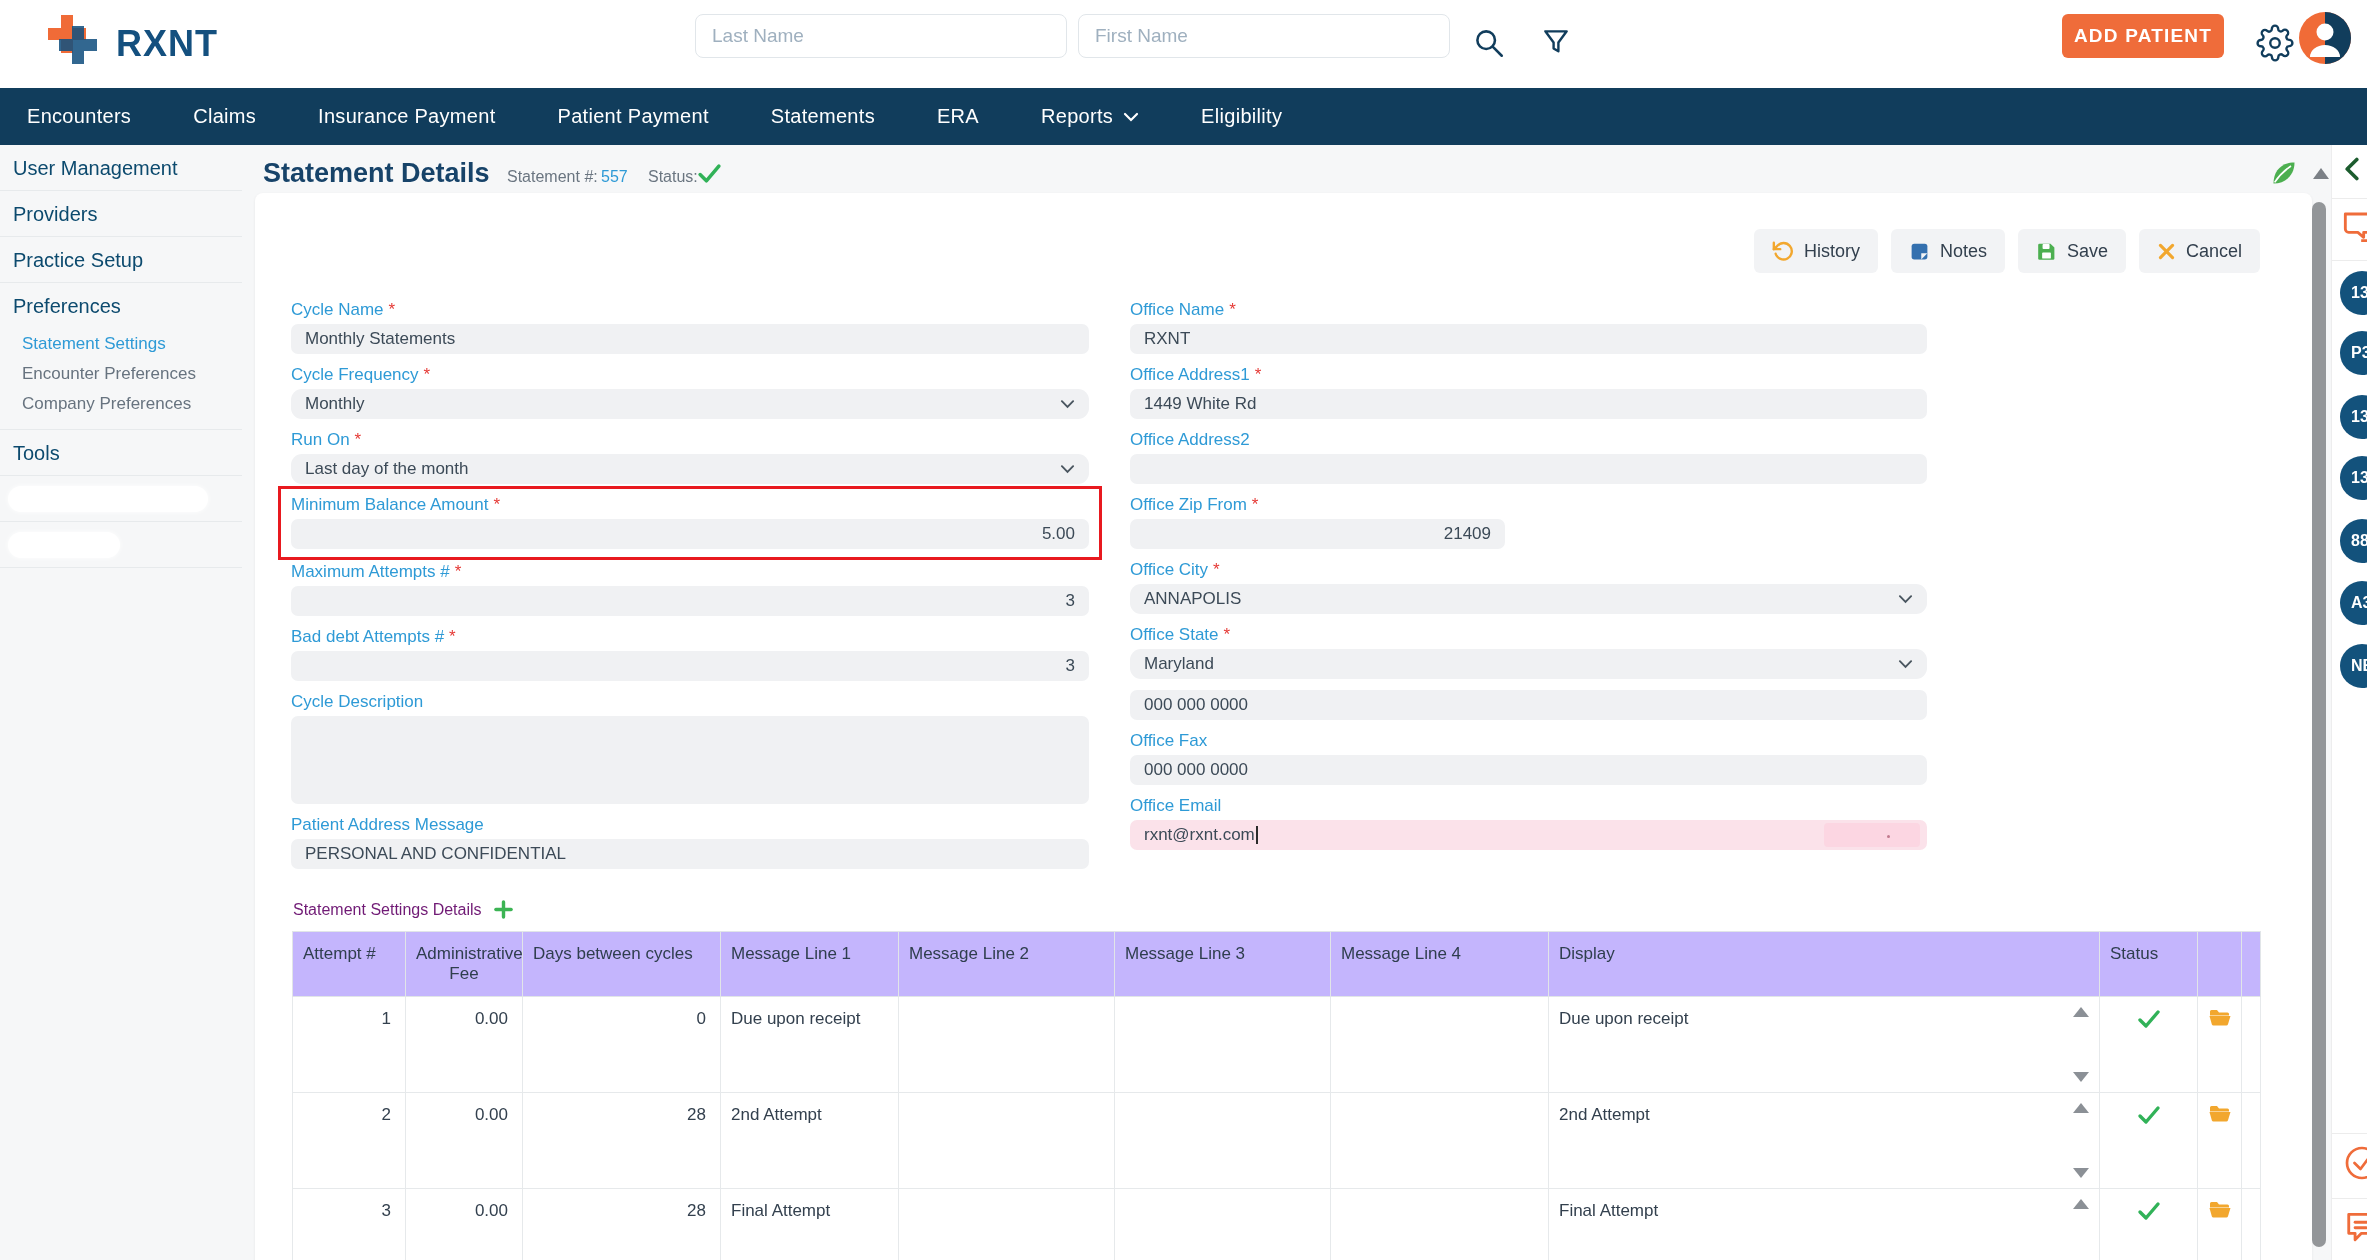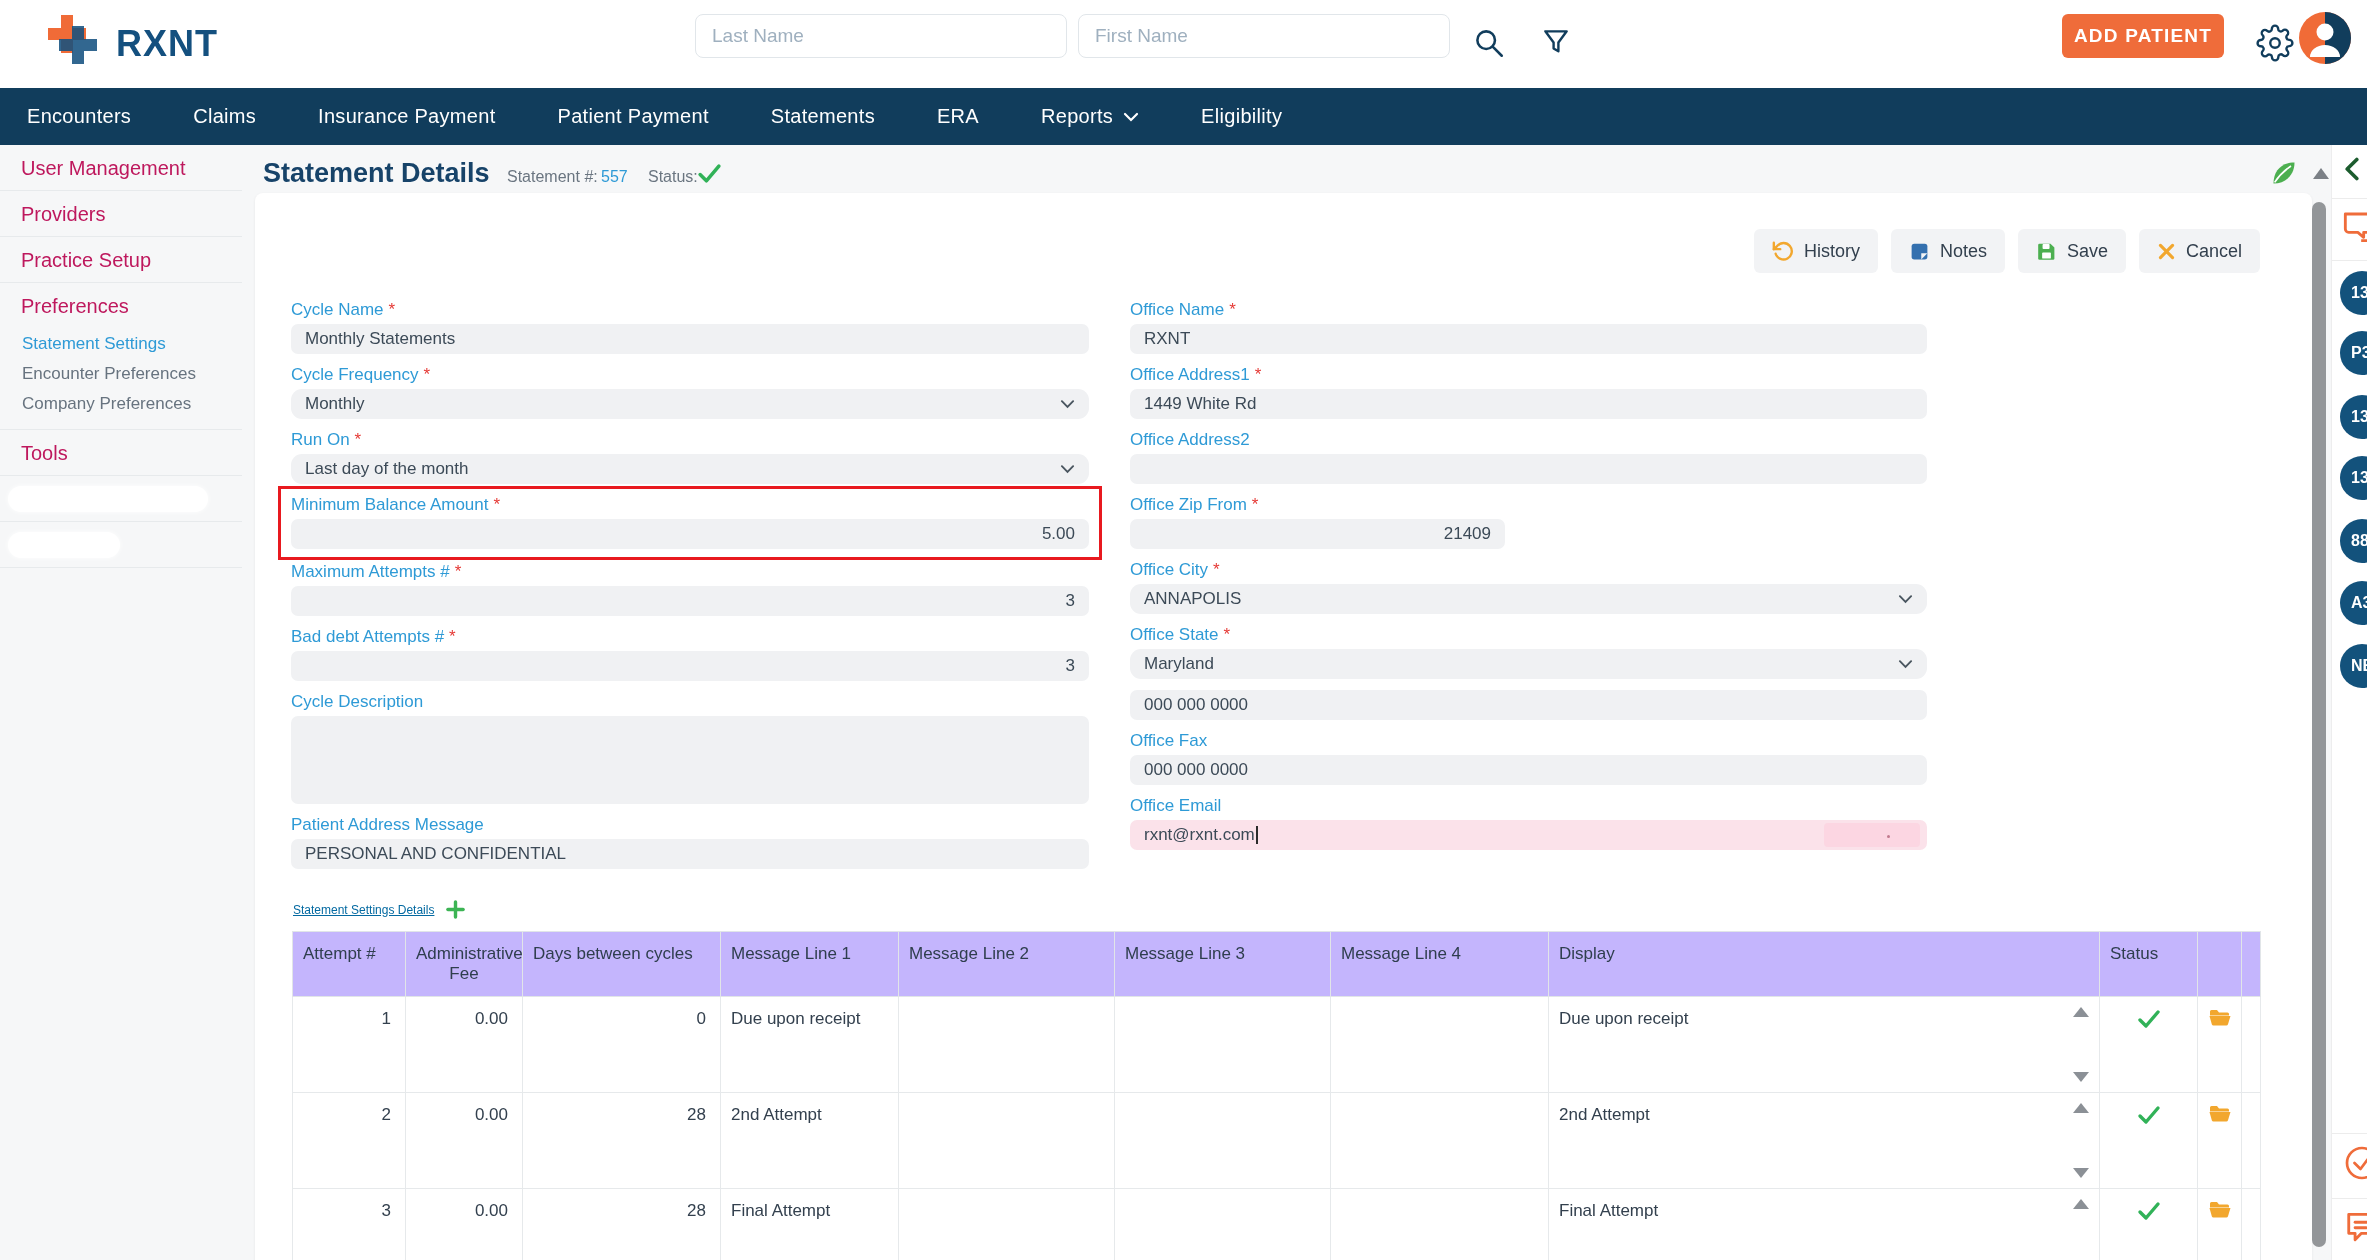--- a/index.html
+++ b/index.html
@@ -23,21 +23,21 @@
   .gear-pos{left:2256px;top:24px;} .avatar{position:absolute;left:2299px;top:12px;cursor:pointer;}
 
   
   .mainnav{position:absolute;left:0;top:88px;width:2367px;height:57px;background:#113d5c;
            display:flex;align-items:center;padding-left:27px;box-sizing:border-box;}
   .nav-item{color:#fff;font-size:20px;font-weight:500;letter-spacing:.3px;margin-right:62px;
             cursor:pointer;display:inline-flex;align-items:center;gap:10px;white-space:nowrap;}
 
   
   .sidebar{position:absolute;left:0;top:145px;width:253px;bottom:0;}
-  .side-item{height:46px;line-height:46px;padding-left:21px;font-size:20px;color:#be185d;
+  .side-item{height:46px;line-height:46px;padding-left:13px;font-size:20px;color:#0c4a6e;
              border-bottom:1px solid #e7eaec;width:242px;box-sizing:border-box;cursor:pointer;position:relative;}
   .side-item.nb{border-bottom:none;}
   .side-group{border-bottom:1px solid #e7eaec;width:242px;box-sizing:border-box;padding-bottom:10px;}
   .sub-item{height:30px;line-height:30px;padding-left:22px;font-size:17px;color:#67737f;cursor:pointer;}
   .sub-item.active{color:#2e9ad6;}
   .redact-pill{position:absolute;left:8px;top:10px;height:26px;background:#fff;border-radius:13px;
                box-shadow:0 0 5px rgba(255,255,255,.95);}
   .pill-w1{width:200px;} .pill-w2{width:112px;}
 
   
@@ -73,21 +73,21 @@
   .pink-chip{position:absolute;right:7px;top:3px;bottom:3px;width:96px;background:#fcd6e2;border-radius:4px;}
   .pink-chip::after{content:"";position:absolute;right:30px;top:50%;width:3px;height:3px;
                     background:#c27a8e;border-radius:50%;}
   .highlight{border:3px solid #e8191f;margin:-9px -13px 2px;padding:6px 10px 8px;}
   .highlight .field{margin-bottom:0;}
   .zip-row{display:flex;gap:40px;}
   .zip-a{width:375px;} .zip-b{width:382px;}
 
   
   .details-head{position:absolute;left:38px;top:707px;display:flex;align-items:center;gap:12px;}
-  .details-title{font-size:12px;color:#0369a1;text-decoration:underline;}
+  .details-title{font-size:16px;color:#701a75;}
   .dtable{position:absolute;left:37px;top:738px;border-collapse:collapse;table-layout:fixed;width:1968px;}
   .dtable th{background:#c4b5fd;border:1px solid #e1e5e8;height:65px;vertical-align:top;
              padding:12px 10px 0;font-size:17px;font-weight:500;color:#2f3e4e;text-align:left;box-sizing:border-box;}
   .dtable th.thc{text-align:center;}
   .dtable td{border:1px solid #e6e9eb;height:96px;vertical-align:top;padding:12px 10px;
              font-size:17px;color:#33404e;background:#fff;box-sizing:border-box;}
   .dtable td.num{text-align:right;padding-right:14px;}
   .dtable td.c{text-align:center;padding-top:10px;}
   .display-cell{position:relative;padding:12px 34px 12px 12px;}
   .tri{position:absolute;right:10px;width:0;height:0;border-left:8px solid transparent;

